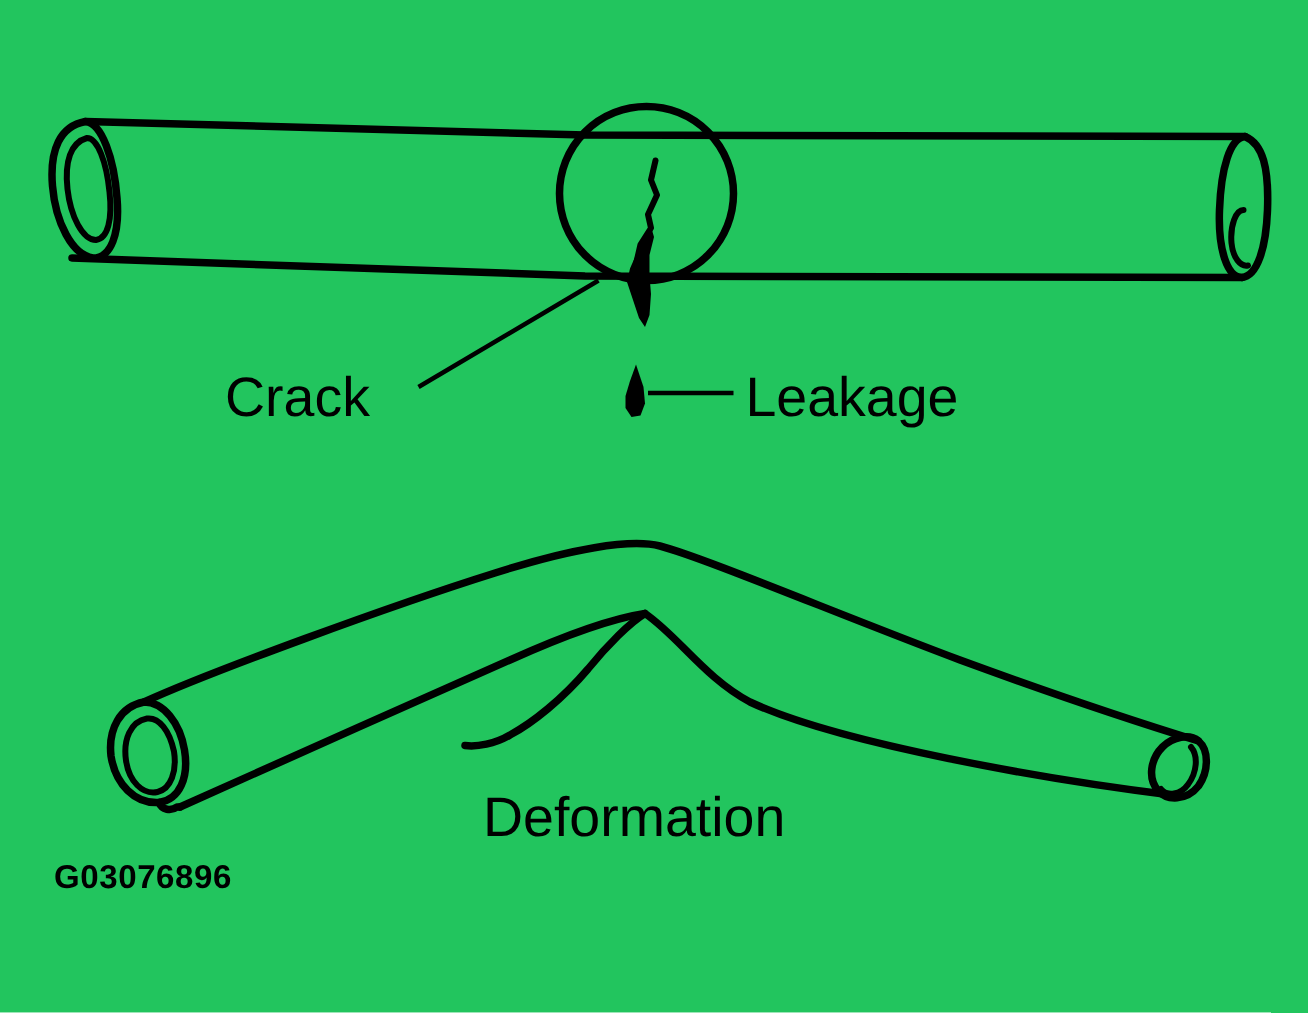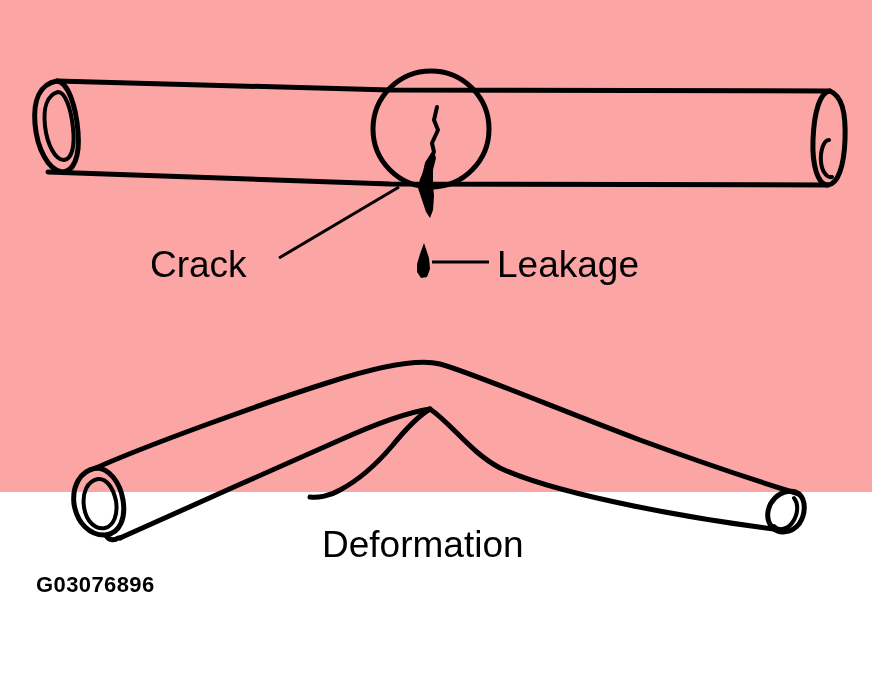--- a/index.html
+++ b/index.html
@@ -9,22 +9,22 @@
   }
   body {
     width: 872px;
     height: 675px;
     font-family: "Liberation Sans", sans-serif;
     overflow: hidden;
   }
   #figure-root {
     position: relative;
     width: 872px;
-    height: 492px;
-    background: #fca5a5;
+    height: 675px;
+    background: #22c55e;
   }
   svg#diagram {
     position: absolute;
     top: 0;
     left: 0;
     width: 872px;
     height: 675px;
     display: block;
   }
   .stroke-line {

